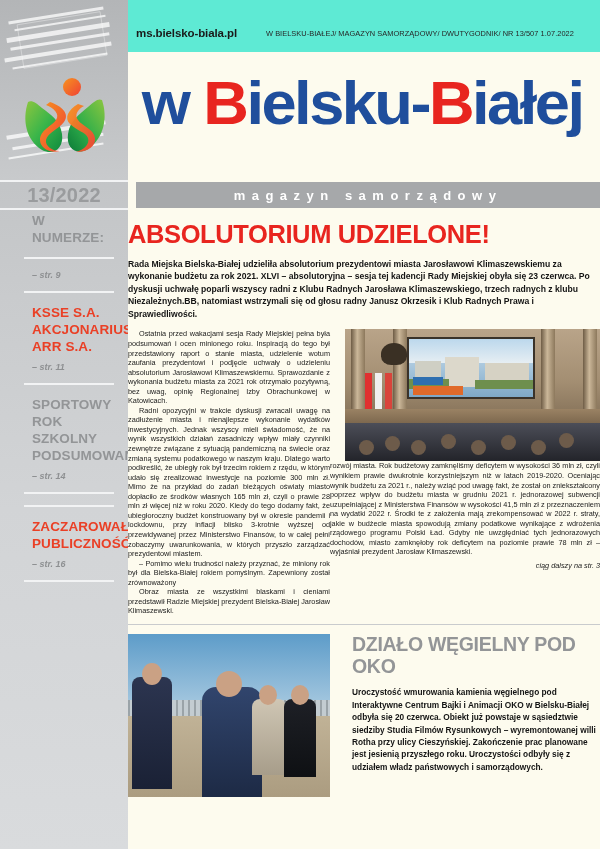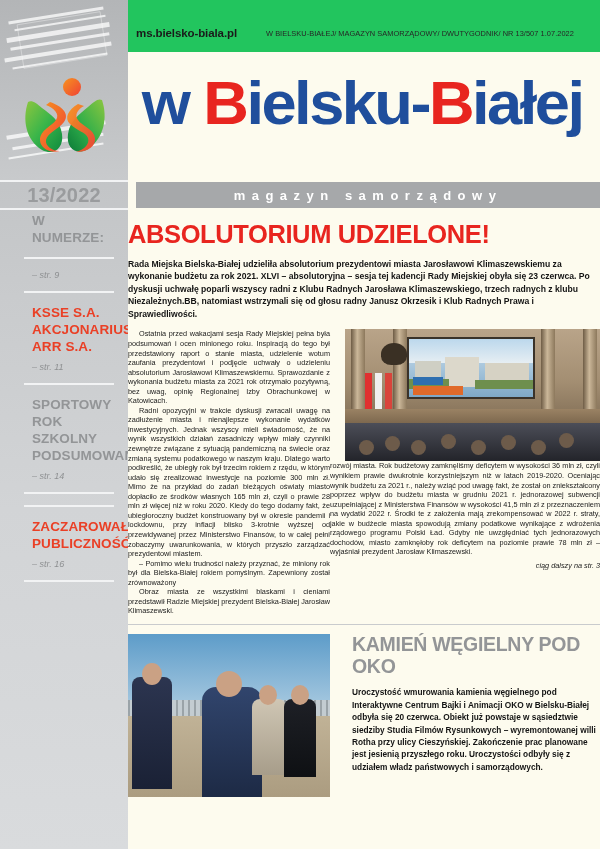--- a/index.html
+++ b/index.html
@@ -37,30 +37,30 @@
   .nav-head {
     color: #939597; font-weight: bold; font-size: 13.5px; line-height: 17px;
     letter-spacing: .1px; text-transform: uppercase;
   }
   .nav-title {
     font-weight: bold; font-size: 13.5px; line-height: 17px; letter-spacing: .1px;
     color: #939597; text-transform: uppercase;
   }
   .nav-title.accent { color: #ea4026; }
   .nav-page {
-    font-size: 9px; font-style: italic; color: #8e9092; margin-top: 7px; font-weight: normal;
+    font-size: 9px; font-style: italic; color: #8e9092; margin-top: 7px; font-weight: bold;
   }
   .nav-rule {
     height: 2px; background: #f2f3f4; margin: 11px 14px 11px 24px;
   }
 
   
   .topbar {
     position: absolute; left: 128px; top: 0; width: 472px; height: 52px;
-    background: #22c55e;
+    background: #5eead4;
   }
   .site-url {
     position: absolute; left: 8px; top: 27px;
     font-weight: bold; font-size: 11.5px; color: #1a1a1a; letter-spacing: -.1px;
   }
   .masthead-meta {
     position: absolute; left: 138px; top: 29px;
     font-size: 7.4px; color: #262626; letter-spacing: .05px; white-space: nowrap;
   }
 
@@ -367,21 +367,21 @@
           <div class="ps-suit" style="left:124px; bottom:22px; width:34px; height:76px; background:linear-gradient(180deg,#cfc6b4,#a79d8a);"></div>
           <div class="ps-headc" style="left:131px; bottom:92px; width:18px; height:20px;"></div>
           <div class="ps-suit" style="left:156px; bottom:20px; width:32px; height:78px; background:linear-gradient(180deg,#1e2026,#0e1013);"></div>
           <div class="ps-headc" style="left:163px; bottom:92px; width:18px; height:20px;"></div>
 
         </div>
 
       </div>
 
       <div class="bottom-right">
-        <div class="headline2">KAMIEŃ WĘGIELNY POD OKO</div>
+        <div class="headline2">DZIAŁO WĘGIELNY POD OKO</div>
         <div class="body2">Uroczystość wmurowania kamienia węgielnego pod Interaktywne Centrum Bajki i Animacji OKO w Bielsku-Białej odbyła się 20 czerwca. Obiekt już powstaje w sąsiedztwie siedziby Studia Filmów Rysunkowych – wyremontowanej willi Rotha przy ulicy Cieszyńskiej. Zakończenie prac planowane jest jesienią przyszłego roku. Uroczystości odbyły się z udziałem władz państwowych i samorządowych.</div>
 
       </div>
 
       <div class="clear"></div>
     </div>
   </div>
 </div>
 
 </body></html>

